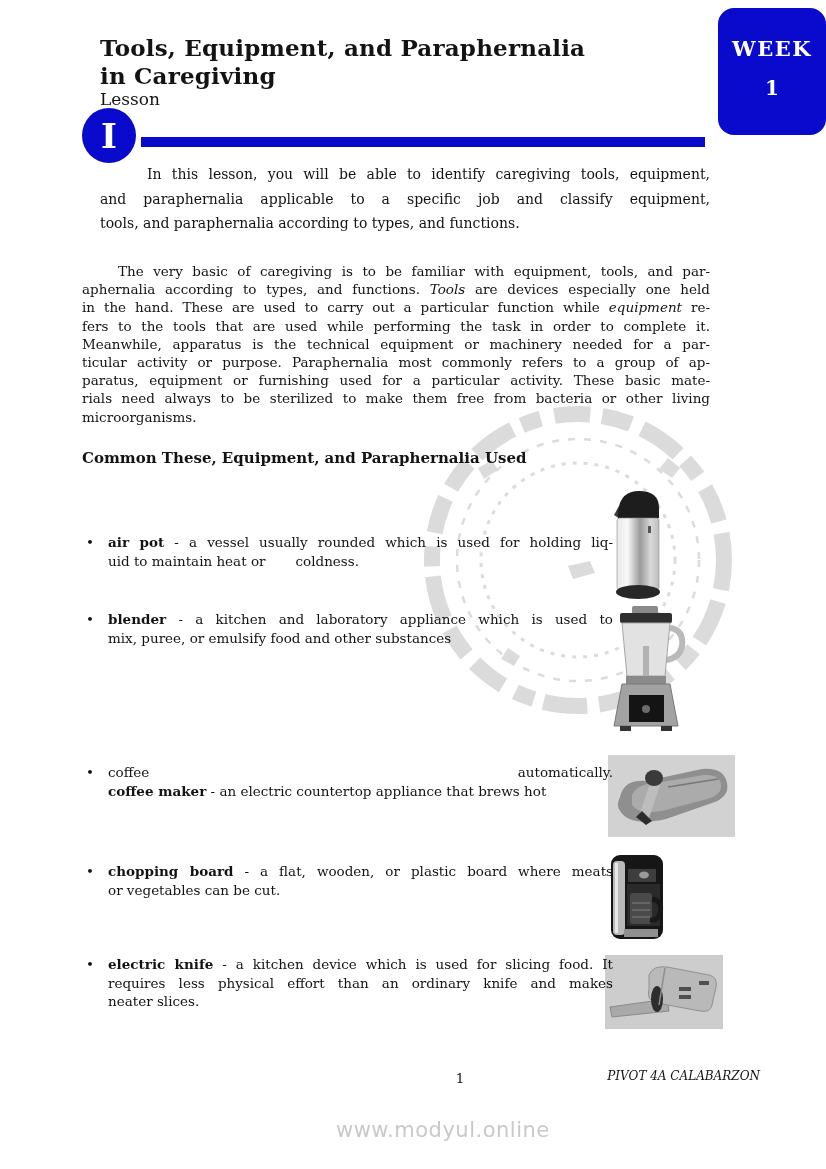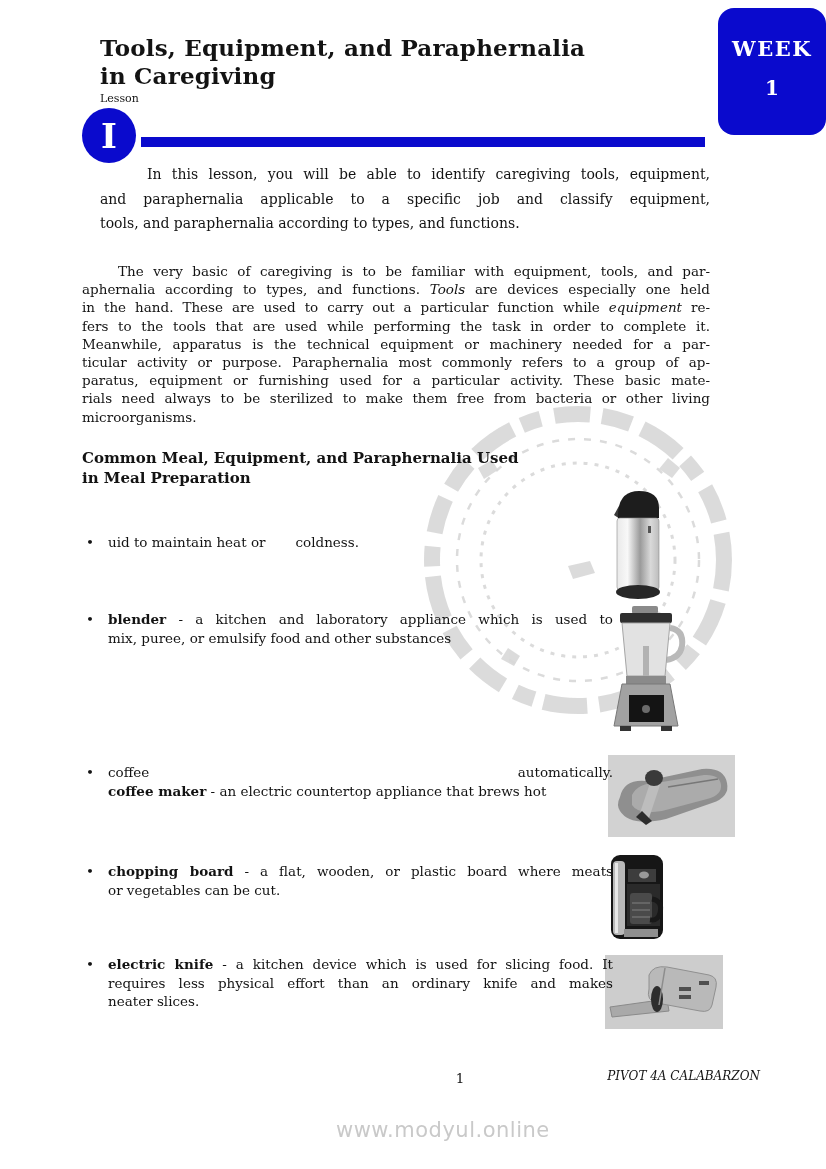--- a/index.html
+++ b/index.html
@@ -3,21 +3,21 @@
 <meta charset="utf-8">
 <style>
   html,body{margin:0;padding:0;background:#ffffff;}
   .page{
     position:relative;width:826px;height:1169px;background:#fff;overflow:hidden;
     font-family:"DejaVu Serif", serif;color:#131313;
   }
   
   .title-block{position:absolute;left:100px;top:34px;width:686px;z-index:3;}
   .title-line{font-size:23px;font-weight:700;line-height:28px;letter-spacing:.2px;}
-  .subtitle{font-size:11px;font-weight:400;line-height:18px;}
+  .subtitle{font-size:17px;font-weight:400;line-height:18px;}
   .week-badge{
     position:absolute;right:0;top:8px;width:108px;height:127px;background:var(--accent,#0a0acd);
     color:#fff;text-align:center;font-weight:700;z-index:4;border-radius:16px;
   }
   .week-word{margin-top:28px;font-size:21px;letter-spacing:1.5px;}
   .week-num{margin-top:15px;font-size:20px;}
   .lesson-circle{
     position:absolute;left:82px;top:108px;width:54px;height:55px;border-radius:50%;
     background:var(--accent,#0a0acd);color:#fff;display:flex;align-items:center;justify-content:center;
     font-size:34px;font-weight:700;z-index:4;
@@ -97,27 +97,27 @@
       <div class="tl"><span>in the hand. These are used to carry out a particular function while </span><span class="i">equipment</span><span> re-</span></div>
       <div class="tl"><span>fers to the tools that are used while performing the task in order to complete it.</span></div>
       <div class="tl"><span>Meanwhile, apparatus is the technical equipment or machinery needed for a par-</span></div>
       <div class="tl"><span>ticular activity or purpose. Paraphernalia most commonly refers to a group of ap-</span></div>
       <div class="tl"><span>paratus, equipment or furnishing used for a particular activity. These basic mate-</span></div>
       <div class="tl"><span>rials need always to be sterilized to make them free from bacteria or other living</span></div>
       <div class="tl"><span>microorganisms.</span></div>
     </div>
 
   <div class="section-heading">
-    <div>Common Meal, Equipment, and Paraphernalia Used</div>
-    <div>in Meal Preparation</div>
+    <div>Common These, Equipment, and Paraphernalia Used</div>
   </div>
 
   <div class="item" style="top:533px">
     <span class="dot">•</span>
     <div class="itext">
+        <div class="tl"><span class="b">air pot</span><span> - a vessel usually rounded which is used for holding liq-</span></div>
         <div class="tl"><span>uid to maintain heat or &nbsp;&nbsp;&nbsp;&nbsp;&nbsp; coldness.</span></div>
       </div>
   </div>
   <div class="item" style="top:610px">
     <span class="dot">•</span>
     <div class="itext">
         <div class="tl"><span class="b">blender</span><span> - a kitchen and laboratory appliance which is used to</span></div>
         <div class="tl"><span>mix, puree, or emulsify food and other substances</span></div>
       </div>
   </div>

